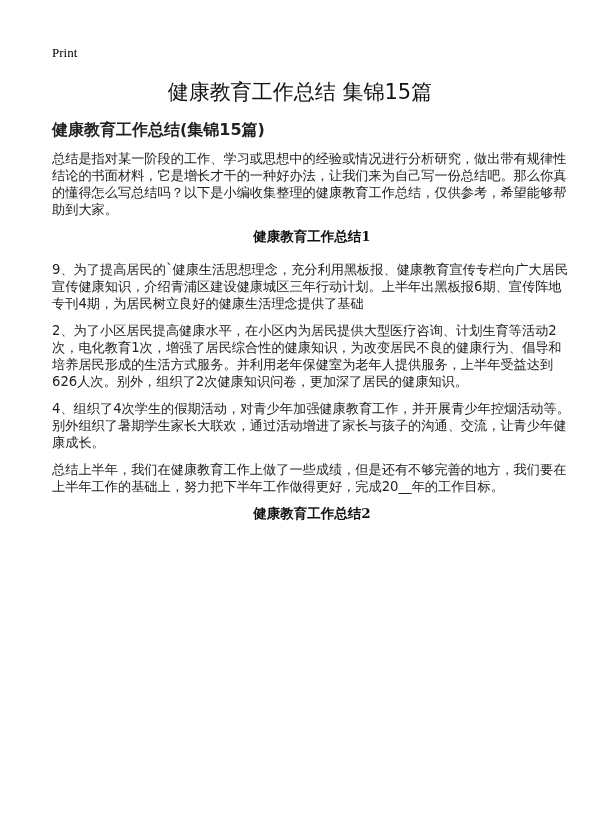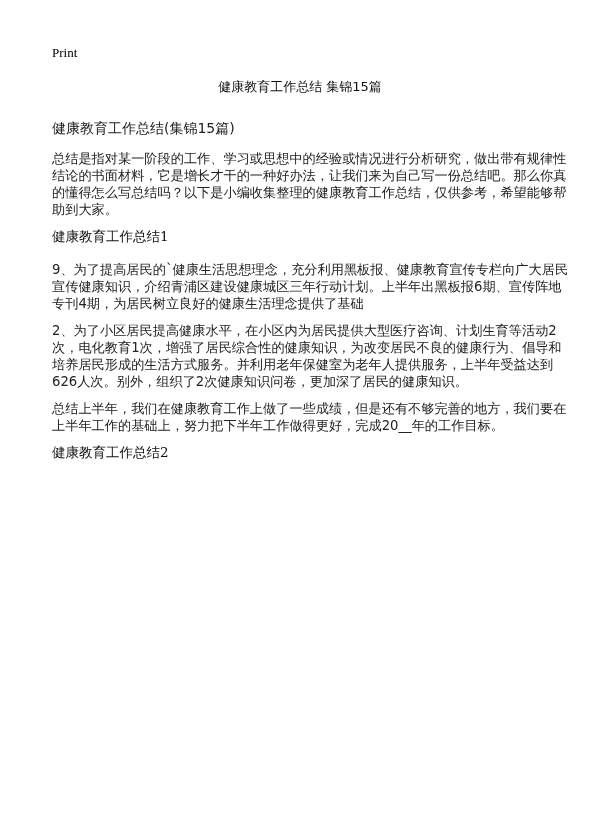--- a/index.html
+++ b/index.html
@@ -1,32 +1,33 @@
 <!DOCTYPE html>
 <html><head>
 <meta charset="utf-8">
 <style>
   html, body { margin:0; padding:0; background:#ffffff; }
   body { width:600px; height:828px; overflow:hidden; position:relative; color:#1a1a1a;
          font-family: "DejaVu Sans", sans-serif; }
   .print { position:absolute; left:52px; top:45px; font-family:"Liberation Serif", serif; font-size:13px; color:#000000; }
-  .title { position:absolute; left:0; width:600px; top:78px; text-align:center; font-size:13px; color:#111; letter-spacing:0px; }
-  .subtitle { position:absolute; left:52px; top:120px; font-size:14px; color:#222; }
+  .title { position:absolute; left:0; width:600px; top:78px; text-align:center; font-size:21px; color:#111; letter-spacing:0px; }
+  .subtitle { position:absolute; left:52px; top:120px; font-size:16px; color:#222;font-weight:bold; }
   .content { position:absolute; left:52px; top:150px; width:520px; font-size:13.2px; line-height:17px; color:#222; }
   .content p { margin:0 0 10px 0; }
-  .content h2 { font-family:"DejaVu Serif", serif; font-weight:normal; font-size:13.5px; margin:0 0 16px 0; color:#111; }
+  .content h2 { font-family:"DejaVu Serif", serif; font-weight:bold; font-size:13.5px; margin:0 0 16px 0; color:#111;text-align:center; }
   .content h2.first { margin-top:4px; }
 </style>
 </head>
 <body>
 
 <div class="print">Print</div>
 <div class="title">健康教育工作总结 集锦15篇</div>
 <div class="subtitle">健康教育工作总结(集锦15篇)</div>
 
 <div class="content">
   <p>总结是指对某一阶段的工作、学习或思想中的经验或情况进行分析研究，做出带有规律性结论的书面材料，它是增长才干的一种好办法，让我们来为自己写一份总结吧。那么你真的懂得怎么写总结吗？以下是小编收集整理的健康教育工作总结，仅供参考，希望能够帮助到大家。</p>
   <h2 class="first">健康教育工作总结1</h2>
   <p>9、为了提高居民的`健康生活思想理念，充分利用黑板报、健康教育宣传专栏向广大居民宣传健康知识，介绍青浦区建设健康城区三年行动计划。上半年出黑板报6期、宣传阵地专刊4期，为居民树立良好的健康生活理念提供了基础</p>
   <p>2、为了小区居民提高健康水平，在小区内为居民提供大型医疗咨询、计划生育等活动2次，电化教育1次，增强了居民综合性的健康知识，为改变居民不良的健康行为、倡导和培养居民形成的生活方式服务。并利用老年保健室为老年人提供服务，上半年受益达到626人次。别外，组织了2次健康知识问卷，更加深了居民的健康知识。</p>
+  <p>4、组织了4次学生的假期活动，对青少年加强健康教育工作，并开展青少年控烟活动等。别外组织了暑期学生家长大联欢，通过活动增进了家长与孩子的沟通、交流，让青少年健康成长。</p>
   <p>总结上半年，我们在健康教育工作上做了一些成绩，但是还有不够完善的地方，我们要在上半年工作的基础上，努力把下半年工作做得更好，完成20__年的工作目标。</p>
   <h2>健康教育工作总结2</h2>
 </div>
 
 </body></html>

